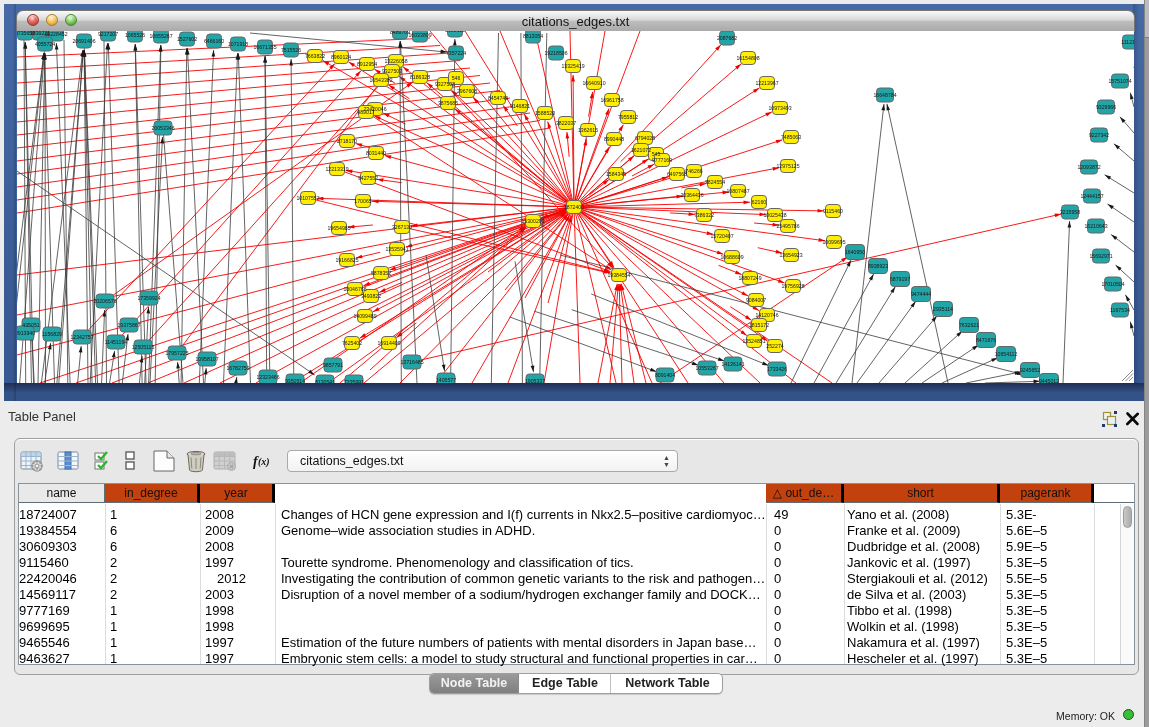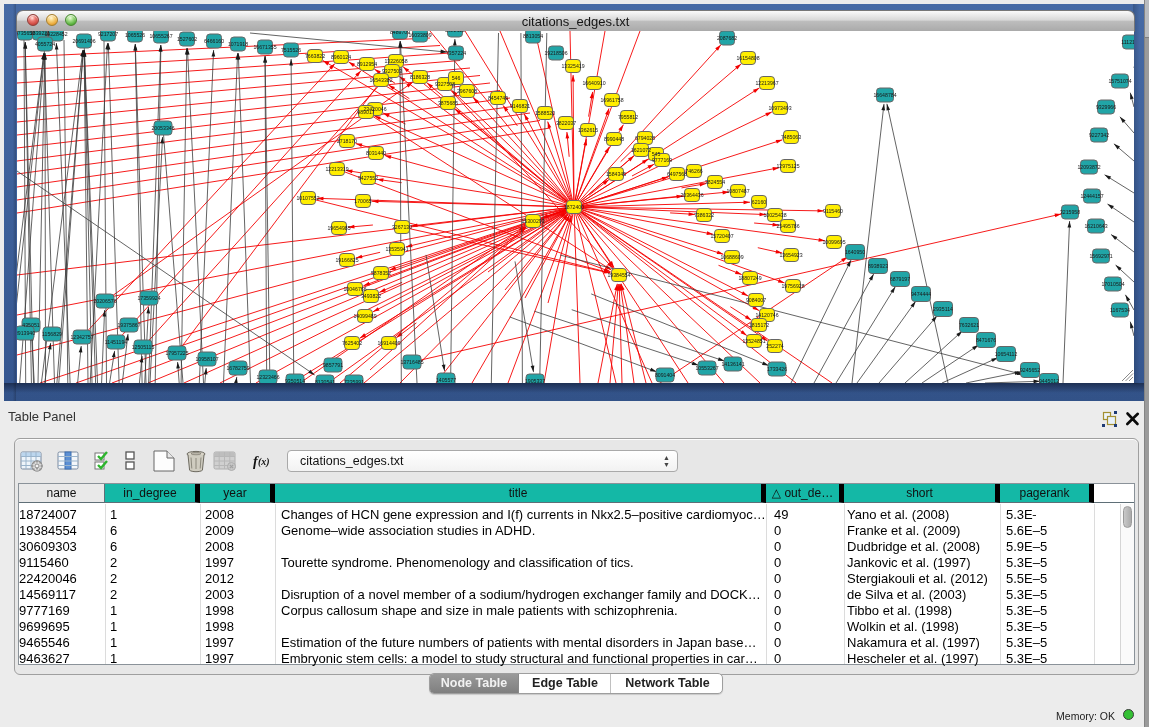--- a/index.html
+++ b/index.html
@@ -29,21 +29,21 @@
 #tp-title{left:8px;top:409px;font-size:13px;color:#333}
 #panel{left:14px;top:438px;width:1125px;height:237px;background:#e7e7e7;border:1px solid #9f9f9f;border-radius:6px;box-shadow:inset 0 1px 0 #fdfdfd}
 
 
 #toolbar{left:10px;top:449px;height:26px}
 #combo{left:287px;top:450px;width:391px;height:22px;background:linear-gradient(#fff,#f2f2f2);border:1px solid #a9a9a9;border-radius:4px;font-size:12.5px;color:#111;line-height:20px;padding-left:12px}
 #combo .step{position:absolute;right:6px;top:3px;width:9px;height:16px;font-size:7px;color:#444;line-height:7px;text-align:center}
 
 
 #tbl{left:19px;top:484px;width:1115px;height:180px;background:#fff;font-size:13px;color:#000;outline:1px solid #8a9299}
-.hd{position:absolute;top:0;height:19px;background:#14b8a6;border-right:5px solid #000000;text-align:center;font-size:12px;color:#111;line-height:19px;border-bottom:1px solid #5f6f77}
+.hd{position:absolute;top:0;height:19px;background:#c2410c;border-right:3px solid #000000;text-align:center;font-size:12px;color:#111;line-height:19px;border-bottom:1px solid #5f6f77}
 .hd.gray{background:#e9e9e9;border-right:1px solid #5f6f77}
 .row{position:absolute;height:16px;line-height:16px;white-space:nowrap;overflow:hidden}
 .c{position:absolute;top:0;height:16px;overflow:hidden}
 #vsb{left:1120px;top:504px;width:14px;height:160px;background:#fafafa;border-left:1px solid #d5d5d5}
 #vsb .th{position:absolute;left:2px;top:2px;width:9px;height:22px;border-radius:5px;background:linear-gradient(90deg,#c9c9c9,#ababab);border:1px solid #9a9a9a}
 
 
 #segs{left:429px;top:673px;width:294px;height:21px;border:1px solid #9e9e9e;border-radius:5px;background:#fff;font-size:12.5px;font-weight:bold;color:#222;box-shadow:0 1px 1px rgba(0,0,0,.15)}
 #segs div{position:absolute;top:0;height:19px;line-height:19px;text-align:center}
 #seg1{left:0;width:89px;background:linear-gradient(#9a9a9a,#7f7f7f);color:#f2f2f2;border-radius:4px 0 0 4px;border-right:1px solid #8a8a8a}
@@ -837,21 +837,20 @@
  <text x="243" y="17" font-family="Liberation Serif,serif" font-style="italic" font-weight="bold" font-size="14" fill="#111">f</text>
  <text x="248" y="16" font-family="Liberation Serif,serif" font-style="italic" font-weight="bold" font-size="10" fill="#111">(x)</text>
 </g>
 </svg></div>
 <div class="abs" id="combo">citations_edges.txt<div class="step">▲<br>▼</div></div>
 
 <div class="abs" id="tbl">
 <div class="hd gray" style="left:0px;width:86px">name</div>
     <div class="hd" style="left:86px;width:95px">in_degree</div>
     <div class="hd" style="left:181px;width:75px">year</div>
-    <div class="hd" style="left:256px;width:491px">title</div>
     <div class="hd" style="left:747px;width:78px">△ out_de…</div>
     <div class="hd" style="left:825px;width:156px">short</div>
     <div class="hd" style="left:981px;width:94px">pagerank</div>
     <div class="hd" style="left:1075px;width:40px;background:#fff;border-right:none"></div>
 <div class="row" style="left:0;top:23px;width:1017px">
       <span class="c" style="left:0px;width:86px">18724007</span>
       <span class="c" style="left:91px;width:90px">1</span>
       <span class="c" style="left:186px;width:70px">2008</span>
       <span class="c" style="left:262px;width:492px">Changes of HCN gene expression and I(f) currents in Nkx2.5–positive cardiomyoc…</span>
       <span class="c" style="left:755px;width:70px">49</span>
@@ -880,39 +879,39 @@
       <span class="c" style="left:91px;width:90px">2</span>
       <span class="c" style="left:186px;width:70px">1997</span>
       <span class="c" style="left:262px;width:492px">Tourette syndrome. Phenomenology and classification of tics.</span>
       <span class="c" style="left:755px;width:70px">0</span>
       <span class="c" style="left:828px;width:155px">Jankovic et al. (1997)</span>
       <span class="c" style="left:987px;width:90px">5.3E–5</span>
     </div>
     <div class="row" style="left:0;top:87px;width:1115px">
       <span class="c" style="left:0px;width:86px">22420046</span>
       <span class="c" style="left:91px;width:90px">2</span>
-      <span class="c" style="left:186px;width:70px">2012</span>
+      <span class="c" style="left:198px;width:70px">2012</span>
+      <span class="c" style="left:262px;width:492px">Investigating the contribution of common genetic variants to the risk and pathogen…</span>
       <span class="c" style="left:755px;width:70px">0</span>
       <span class="c" style="left:828px;width:155px">Stergiakouli et al. (2012)</span>
       <span class="c" style="left:987px;width:90px">5.5E–5</span>
     </div>
     <div class="row" style="left:0;top:103px;width:1115px">
       <span class="c" style="left:0px;width:86px">14569117</span>
       <span class="c" style="left:91px;width:90px">2</span>
       <span class="c" style="left:186px;width:70px">2003</span>
       <span class="c" style="left:262px;width:492px">Disruption of a novel member of a sodium/hydrogen exchanger family and DOCK…</span>
       <span class="c" style="left:755px;width:70px">0</span>
       <span class="c" style="left:828px;width:155px">de Silva et al. (2003)</span>
       <span class="c" style="left:987px;width:90px">5.3E–5</span>
     </div>
     <div class="row" style="left:0;top:119px;width:1115px">
       <span class="c" style="left:0px;width:86px">9777169</span>
       <span class="c" style="left:91px;width:90px">1</span>
       <span class="c" style="left:186px;width:70px">1998</span>
-      <span class="c" style="left:262px;width:492px">Corpus callosum shape and size in male patients with schizophrenia.</span>
       <span class="c" style="left:755px;width:70px">0</span>
       <span class="c" style="left:828px;width:155px">Tibbo et al. (1998)</span>
       <span class="c" style="left:987px;width:90px">5.3E–5</span>
     </div>
     <div class="row" style="left:0;top:135px;width:1115px">
       <span class="c" style="left:0px;width:86px">9699695</span>
       <span class="c" style="left:91px;width:90px">1</span>
       <span class="c" style="left:186px;width:70px">1998</span>
       <span class="c" style="left:755px;width:70px">0</span>
       <span class="c" style="left:828px;width:155px">Wolkin et al. (1998)</span>

